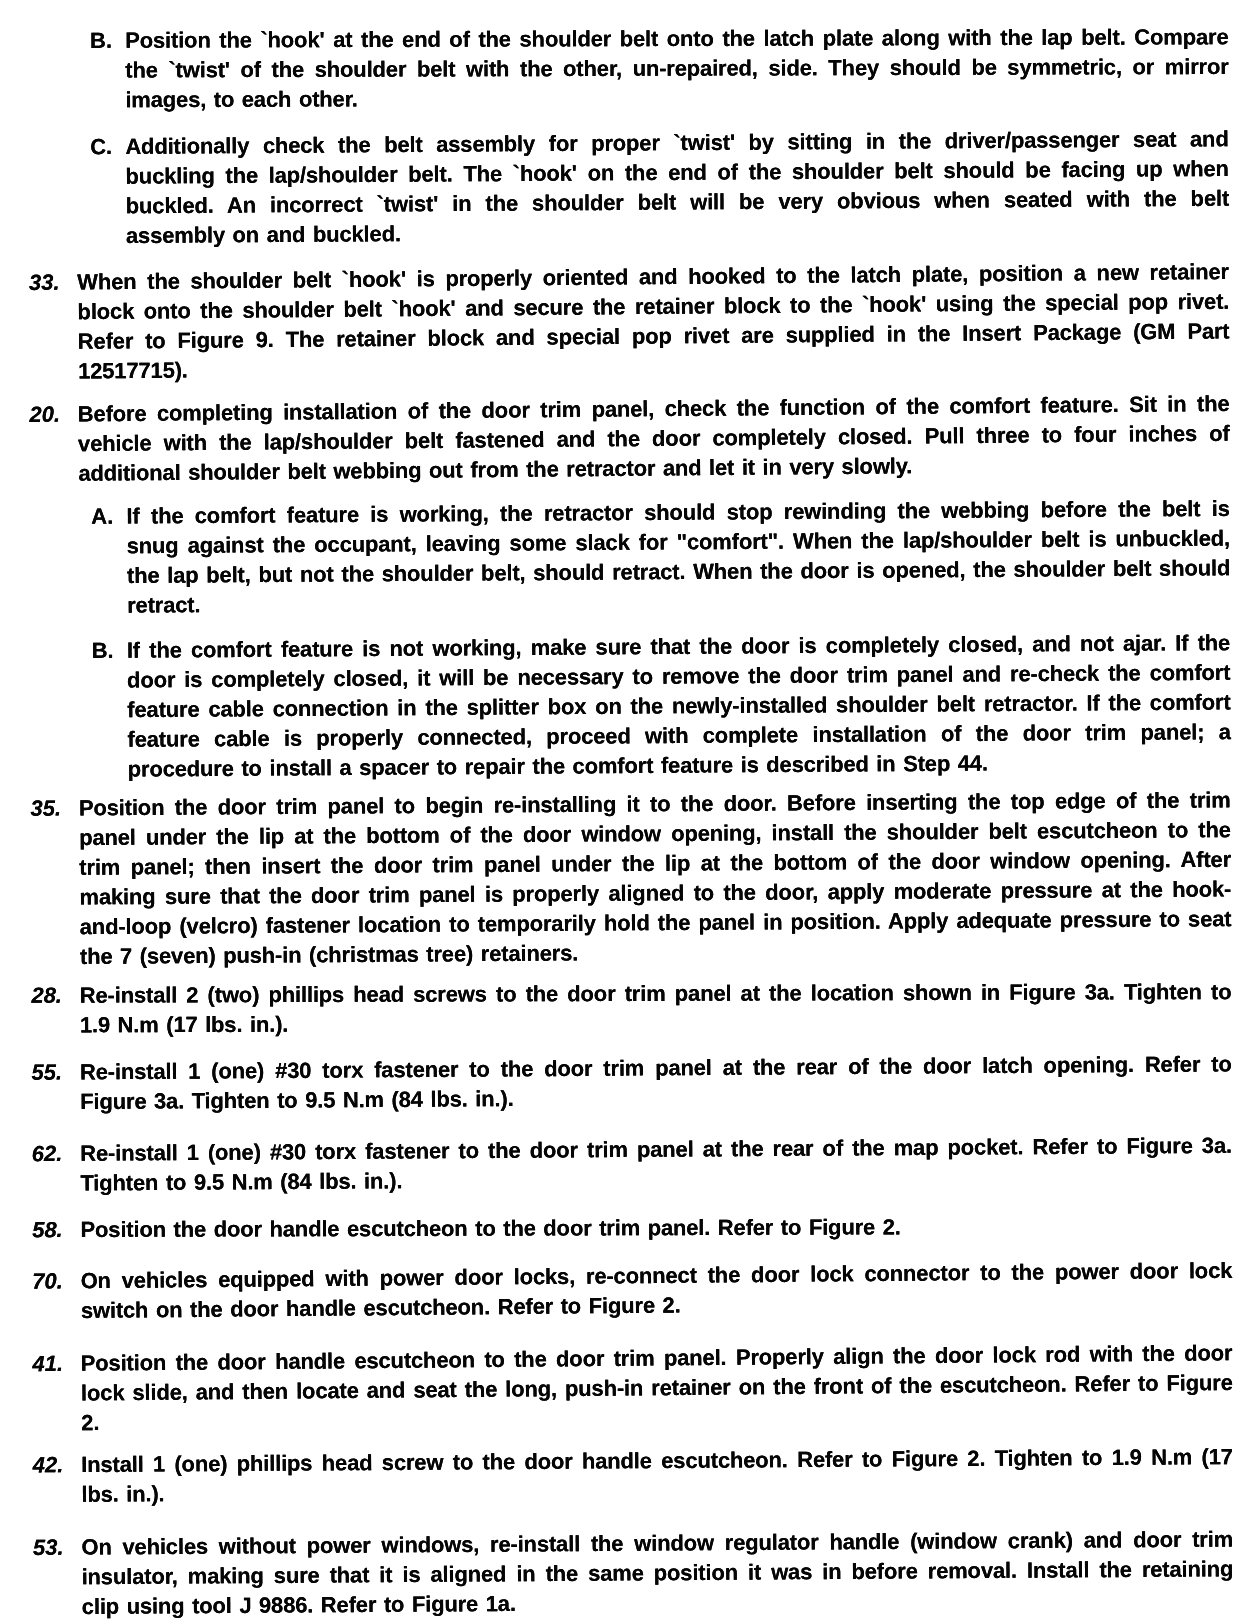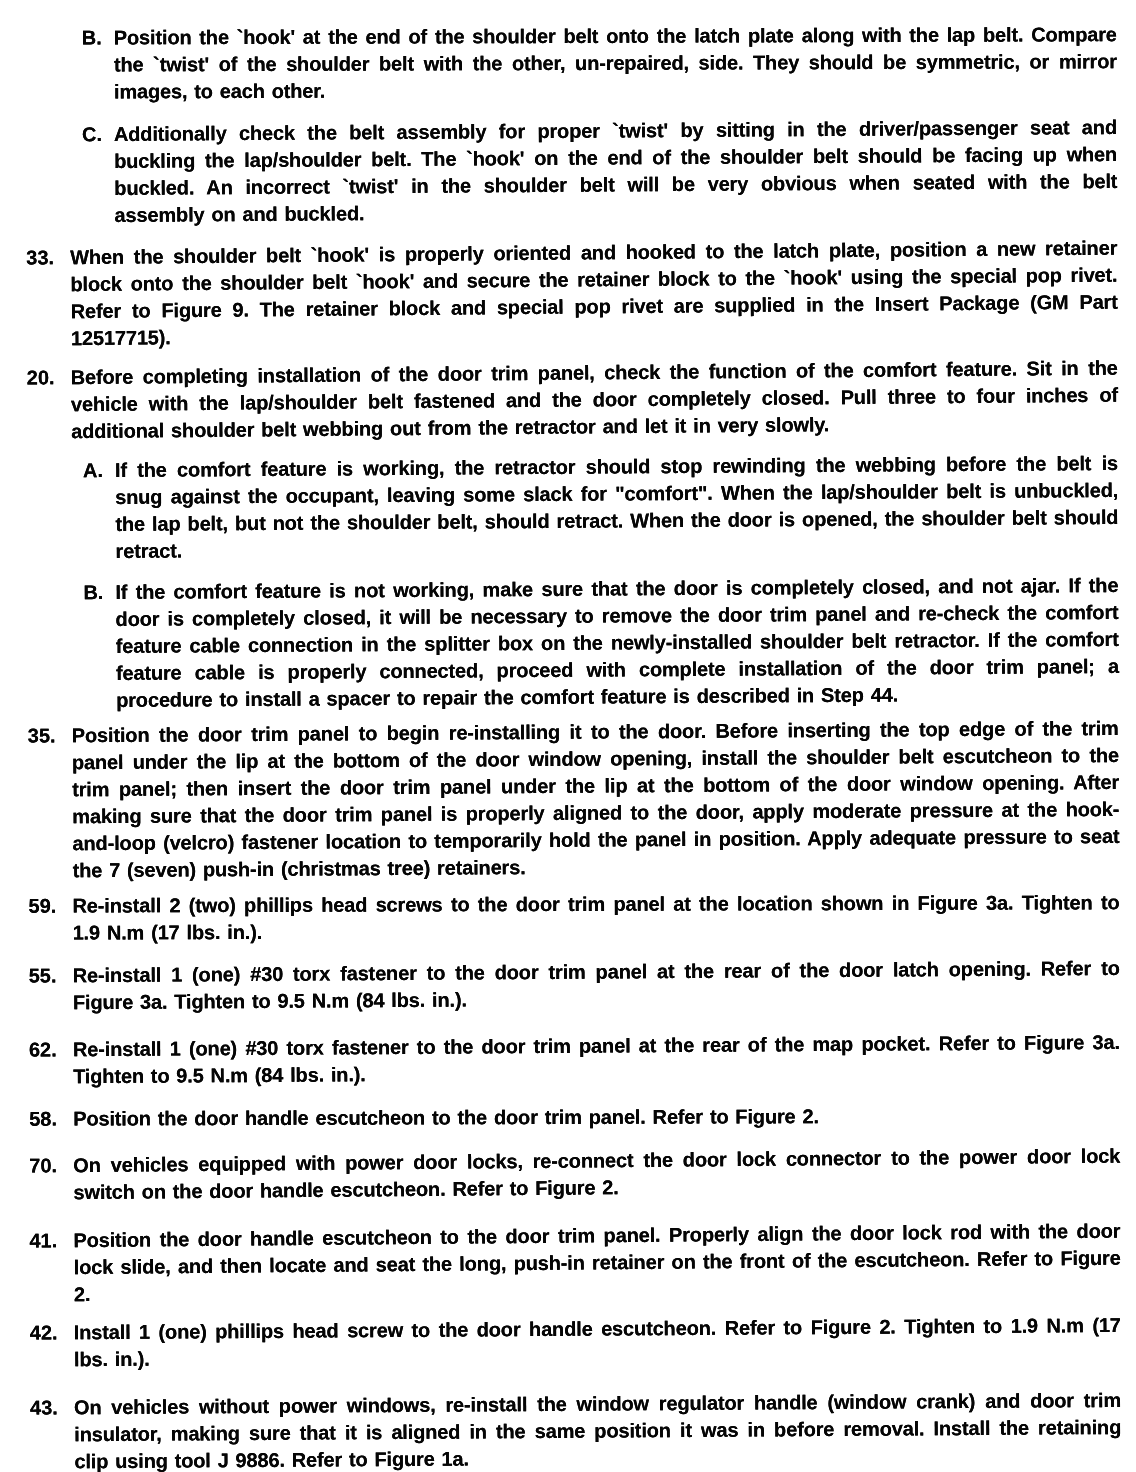--- a/index.html
+++ b/index.html
@@ -23,21 +23,21 @@
   }
   .item {
     position: relative;
     font-size: 20px;
     line-height: 27px;
   }
   .item .label {
     position: absolute;
     top: 0;
   }
-  .item.number .label { left: 28px; }
+  .item.number .label { left: 28px; font-style: italic; }
   .item.number .text  { margin: 0 17px 0 72px; }
   .item.letter .label { left: 84px; }
   .item.letter .text  { margin: 0 17px 0 116px; }
   .text {
     text-align: justify;
     letter-spacing: -0.15px;
     word-spacing: 1.5px;
   }
   .tilt-a { transform: rotate(-0.22deg); transform-origin: 0 50%; }
   .tilt-b { transform: rotate(-0.34deg); transform-origin: 0 50%; }
@@ -84,21 +84,21 @@
     <span class="label">B.</span>
     <div class="text">If the comfort feature is not working, make sure that the door is completely closed, and not ajar.  If the door is completely closed, it will be necessary to remove the door trim panel and re-check the comfort feature cable connection in the splitter box on the newly-installed shoulder belt retractor. If the comfort feature cable is properly connected, proceed with complete installation of the door trim panel; a procedure to install a spacer to repair the comfort feature is described in Step 44.</div>
   </div>
 
   <div class="item number mb8 tilt-a">
     <span class="label">35.</span>
     <div class="text">Position the door trim panel to begin re-installing it to the door.  Before inserting the top edge of the trim panel under the lip at the bottom of the door window opening, install the shoulder belt escutcheon to the trim panel; then insert the door trim panel under the lip at the bottom of the door window opening.  After making sure that the door trim panel is properly aligned to the door, apply moderate pressure at the hook-and-loop (velcro) fastener location to temporarily hold the panel in position. Apply adequate pressure to seat the 7 (seven) push-in (christmas tree) retainers.</div>
   </div>
 
   <div class="item number mb16">
-    <span class="label">59.</span>
+    <span class="label">28.</span>
     <div class="text">Re-install 2 (two) phillips head screws to the door trim panel at the location shown in Figure 3a. Tighten to 1.9 N.m (17 lbs. in.).</div>
   </div>
 
   <div class="item number mb20 tilt-a">
     <span class="label">55.</span>
     <div class="text">Re-install 1 (one) #30 torx fastener to the door trim panel at the rear of the door latch opening.  Refer to Figure 3a.  Tighten to 9.5 N.m (84 lbs. in.).</div>
   </div>
 
   <div class="item number mb15 tilt-a">
     <span class="label">62.</span>
@@ -119,17 +119,17 @@
     <span class="label">41.</span>
     <div class="text">Position the door handle escutcheon to the door trim panel. Properly align the door lock rod with the door lock slide, and then locate and seat the long, push-in retainer on the front of the escutcheon. Refer to Figure 2.</div>
   </div>
 
   <div class="item number mb21 tilt-a">
     <span class="label">42.</span>
     <div class="text">Install 1 (one) phillips head screw to the door handle escutcheon.  Refer to Figure 2.  Tighten to 1.9 N.m (17 lbs. in.).</div>
   </div>
 
   <div class="item number tilt-a">
-    <span class="label">43.</span>
+    <span class="label">53.</span>
     <div class="text">On vehicles without power windows, re-install the window regulator handle (window crank) and door trim insulator, making sure that it is aligned in the same position it was in before removal.  Install the retaining clip using tool J 9886.  Refer to Figure 1a.</div>
   </div>
 
 </div>
 
 </body></html>

